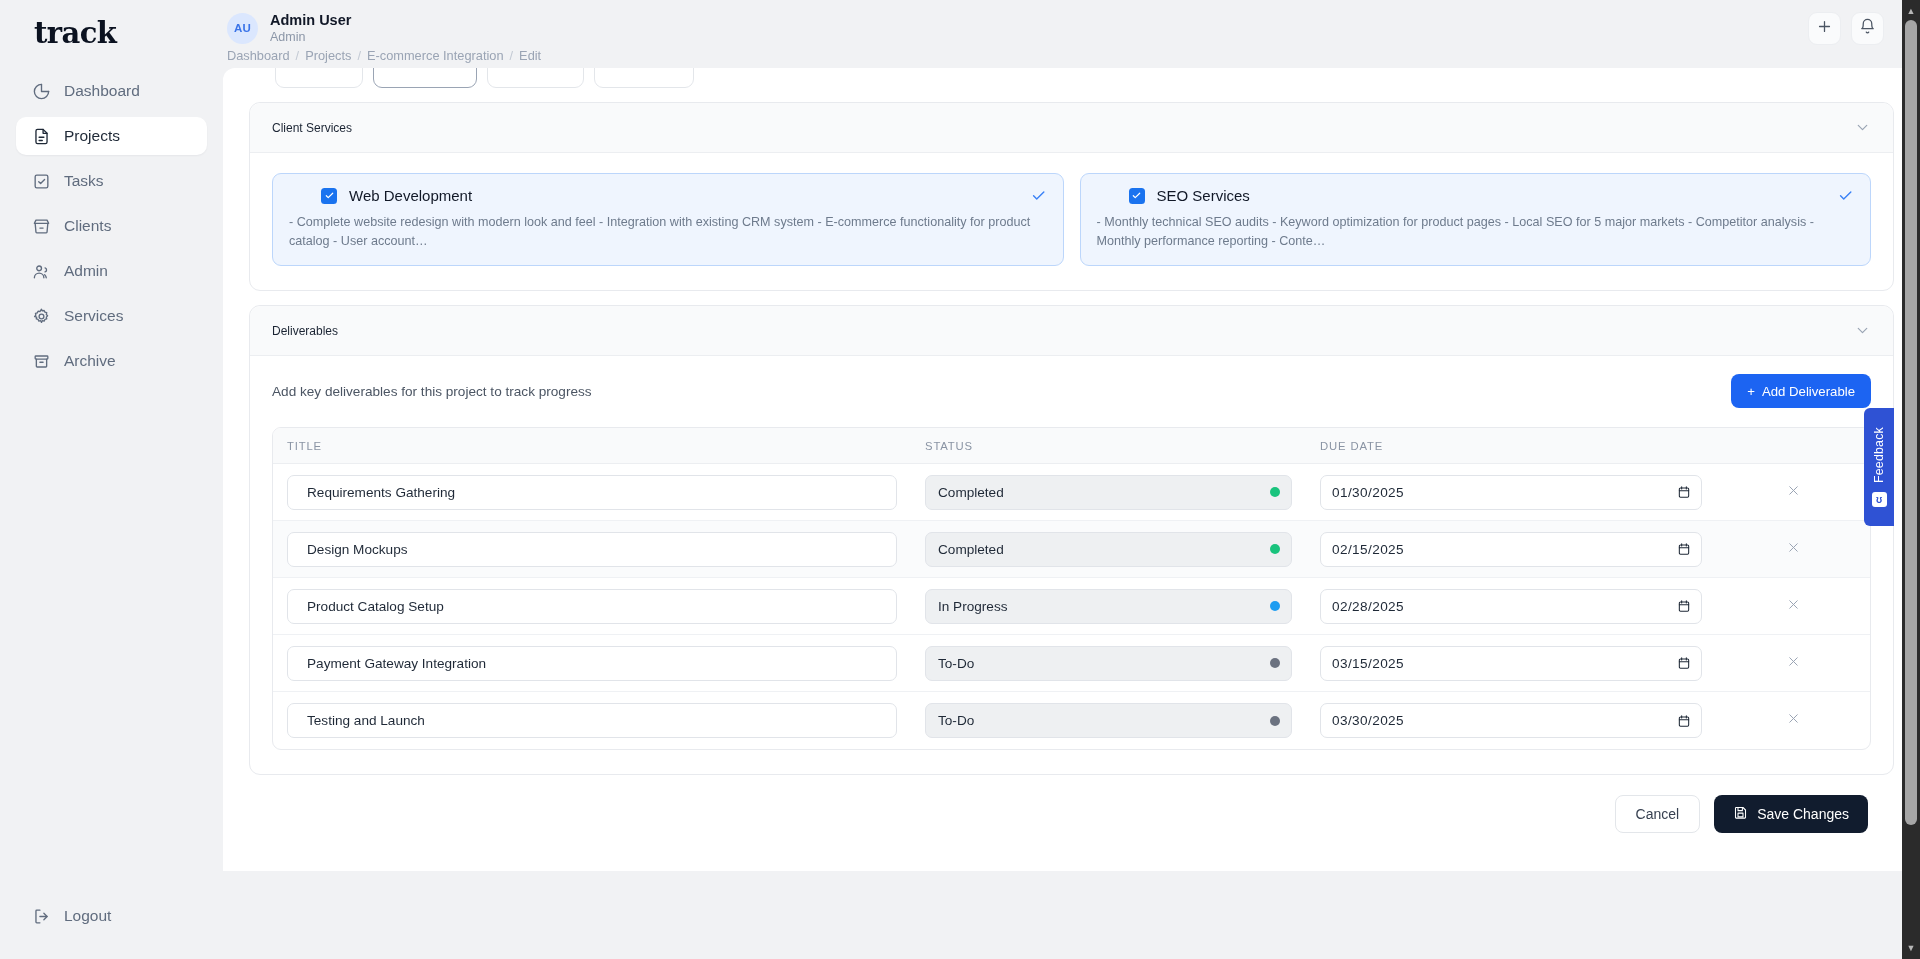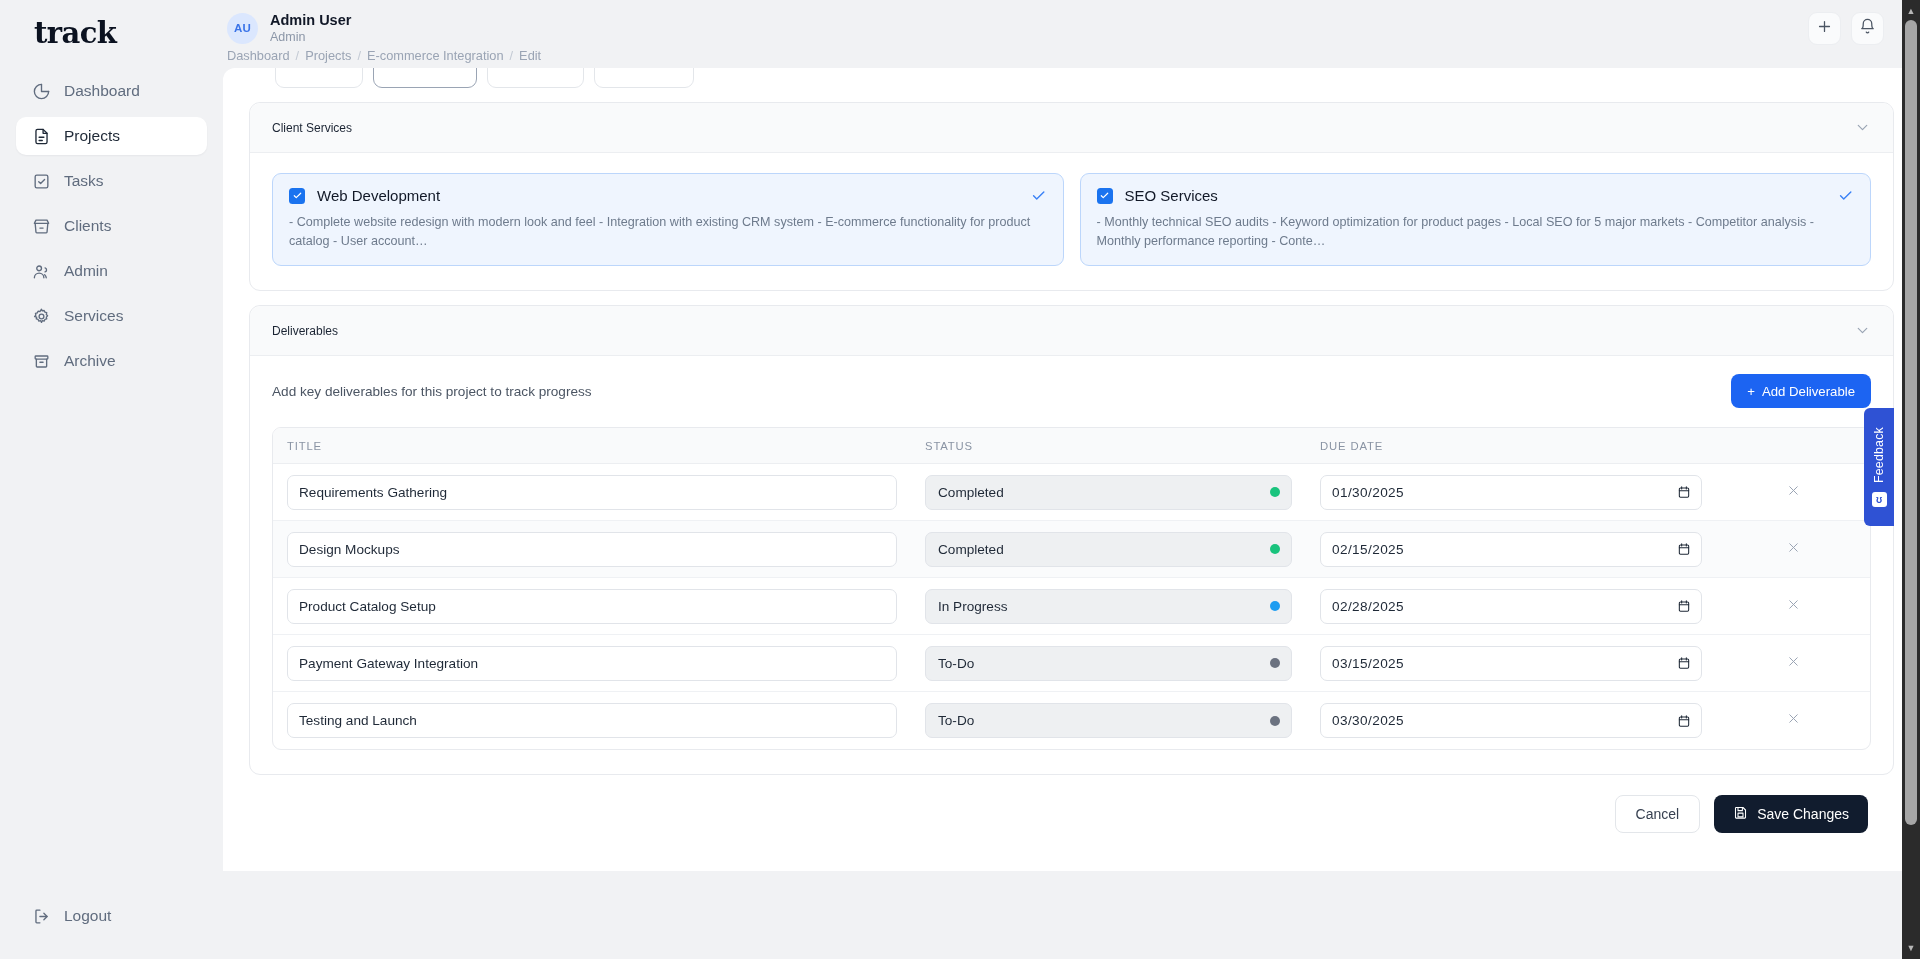--- a/index.html
+++ b/index.html
@@ -115,21 +115,21 @@
   .chev { color: #9aa4b4; display: flex; }
   .chev svg { width: 17px; height: 17px; stroke: currentColor; fill: none; stroke-width: 1.7; stroke-linecap: round; stroke-linejoin: round; }
 
   
   .services { display: grid; grid-template-columns: 1fr 1fr; gap: 16px; padding: 20px 22px 24px 22px; }
   .svc-card {
     border: 1.4px solid #bcd6fb; background: #eff5fe; border-radius: 9px;
     padding: 13px 16px 14px 16px;
     cursor: pointer;
   }
-  .svc-top { display: flex; align-items: center; gap: 12px; }
+  .svc-top { display: flex; align-items: center; gap: 12px; margin-left: 32px; }
   .cbx {
     width: 16px; height: 16px; border-radius: 3.5px; background: #1a73ef;
     display: flex; align-items: center; justify-content: center; flex: 0 0 16px;
   }
   .cbx svg { width: 11px; height: 11px; stroke: #fff; fill: none; stroke-width: 2.6; stroke-linecap: round; stroke-linejoin: round; }
   .svc-name { font-size: 15px; font-weight: 500; color: #111827; flex: 1 1 auto; }
   .svc-check { color: #3b82f6; display: flex; }
   .svc-check svg { width: 17px; height: 17px; stroke: currentColor; fill: none; stroke-width: 2; stroke-linecap: round; stroke-linejoin: round; }
   .svc-desc {
     margin-top: 9px; font-size: 12.6px; line-height: 1.52; color: #6e7b8d;
@@ -154,21 +154,21 @@
     font-size: 11.3px; letter-spacing: .85px; color: #8a94a4; font-weight: 400;
     padding-left: 14px; text-transform: uppercase;
   }
   .tbody .trow { height: 57px; border-bottom: 1px solid #eff1f4; }
   .tbody .trow:last-child { border-bottom: none; }
   .tbody .trow.alt { background: #fafbfc; }
   .cell { padding: 0 14px; }
 
   .inp {
     width: 100%; height: 35px; border: 1px solid #e1e4e9; border-radius: 7px;
-    background: #fff; padding: 0 11px; font-size: 13.6px; color: #1f2937;
+    background: #fff; padding: 0 19px; font-size: 13.6px; color: #1f2937;
     font-family: "Liberation Sans", sans-serif; outline: none;
   }
   .sel-wrap { position: relative; width: 100%; }
   .sel {
     width: 100%; height: 35px; border: 1px solid #e1e4e9; border-radius: 7px;
     background: #eef0f2; padding: 0 34px 0 12px; font-size: 13.6px; color: #1f2937;
     font-family: "Liberation Sans", sans-serif; outline: none;
     -webkit-appearance: none; appearance: none; cursor: pointer;
   }
   .dot { position: absolute; right: 12px; top: 50%; transform: translateY(-50%); width: 10px; height: 10px; border-radius: 50%; pointer-events: none; }

